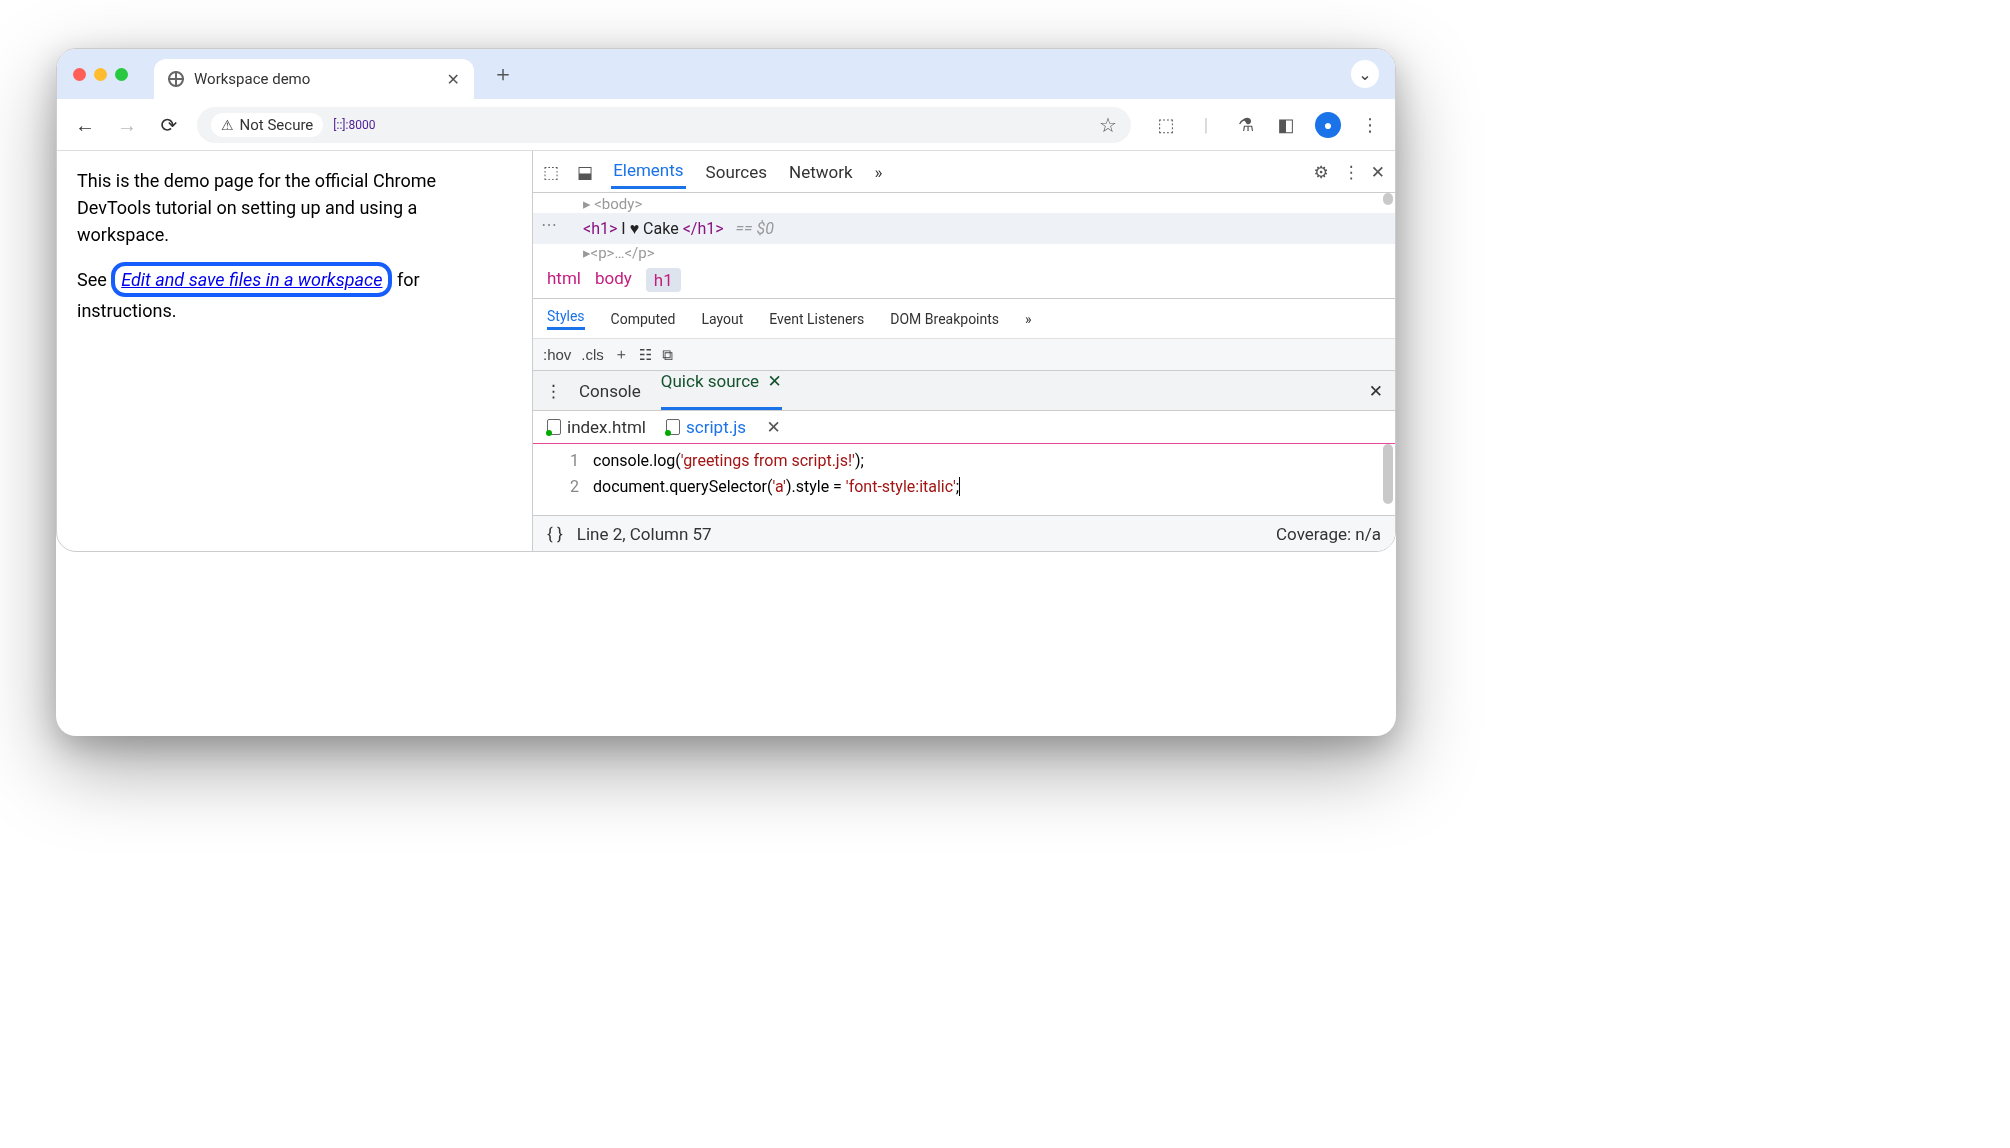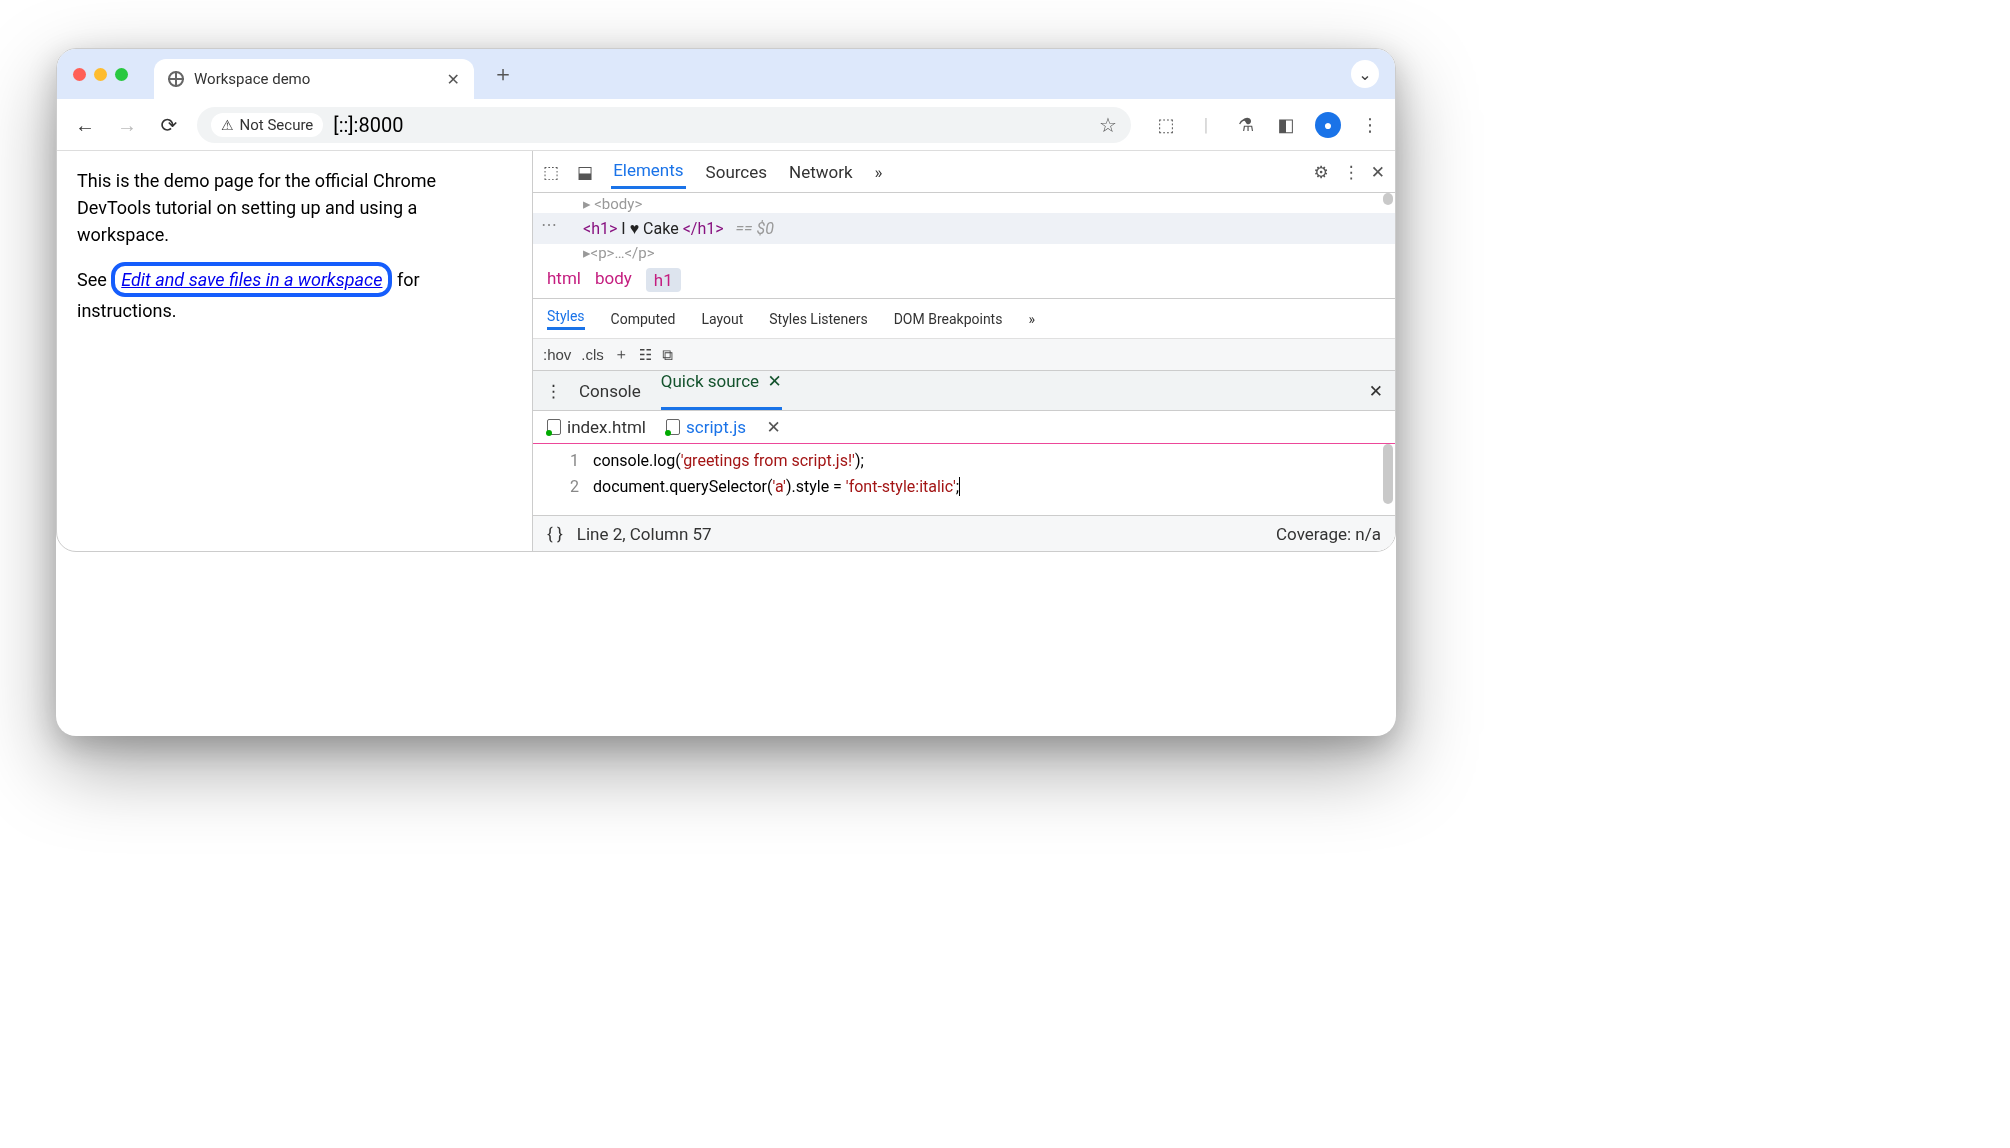--- a/index.html
+++ b/index.html
@@ -17,21 +17,21 @@
 .tab .ttl{font-size:15px;color:#333}
 .x{font-size:16px;color:#555;margin-left:auto;cursor:pointer}
 .plus{font-size:22px;color:#555;margin-left:10px;cursor:pointer}
 .tabbar .chev{margin-left:auto;margin-right:16px;background:#fff;border-radius:50%;width:28px;height:28px;display:flex;align-items:center;justify-content:center;color:#444}
 .addr{height:52px;background:#fff;display:flex;align-items:center;padding:0 14px;gap:14px;border-bottom:1px solid #ddd}
 .navbtn{width:28px;text-align:center;font-size:20px;color:#333;cursor:pointer}
 .navbtn.dis{color:#bbb}
 .pill{background:#f1f3f4;border-radius:22px;height:36px;display:flex;align-items:center;padding:0 14px;gap:10px;flex:1}
 .insec{background:#fff;border-radius:14px;padding:3px 10px;display:flex;align-items:center;gap:6px;font-size:15px;color:#333}
 .insec::before{content:"⚠";font-size:14px}
-.url{font-size:20px;color:#000000}
+.url{font-size:12px;color:#4c1d95}
 .star{margin-left:auto;font-size:20px;color:#555}
 .ticons{display:flex;align-items:center;gap:18px;margin-left:10px}
 .ticon{width:22px;text-align:center;color:#555;font-size:18px}
 .prof{width:26px;height:26px;border-radius:50%;background:#1a73e8;color:#fff;display:flex;align-items:center;justify-content:center;font-size:14px}
 .body{display:flex;height:calc(100% - 102px)}
 .page{width:475px;padding:16px 20px;font-family:Georgia,"Times New Roman",serif}
 .page h1{color:#0a7a0a;font-size:34px;font-weight:bold;margin-bottom:14px}
 .page h1 .heart{color:#e81224}
 .page p{font-size:18px;color:#000;line-height:1.5;margin-bottom:14px}
 .page a{color:#0000ee;text-decoration:underline;font-style:italic}
@@ -149,21 +149,21 @@
       <div class="crumb">
         <span>html</span>
         <span>body</span>
         <span class="sel">h1</span>
       </div>
 
       <div class="sty">
         <span class="st active">Styles</span>
         <span class="st">Computed</span>
         <span class="st">Layout</span>
-        <span class="st">Styles Listeners</span>
+        <span class="st">Event Listeners</span>
         <span class="st">DOM Breakpoints</span>
         <span class="st">»</span>
       </div>
 
       <div class="filter">
         <span class="fb">:hov</span>
         <span class="fb">.cls</span>
         <span class="fb">＋</span>
         <span class="fb">☷</span>
         <span class="fb">⧉</span>

